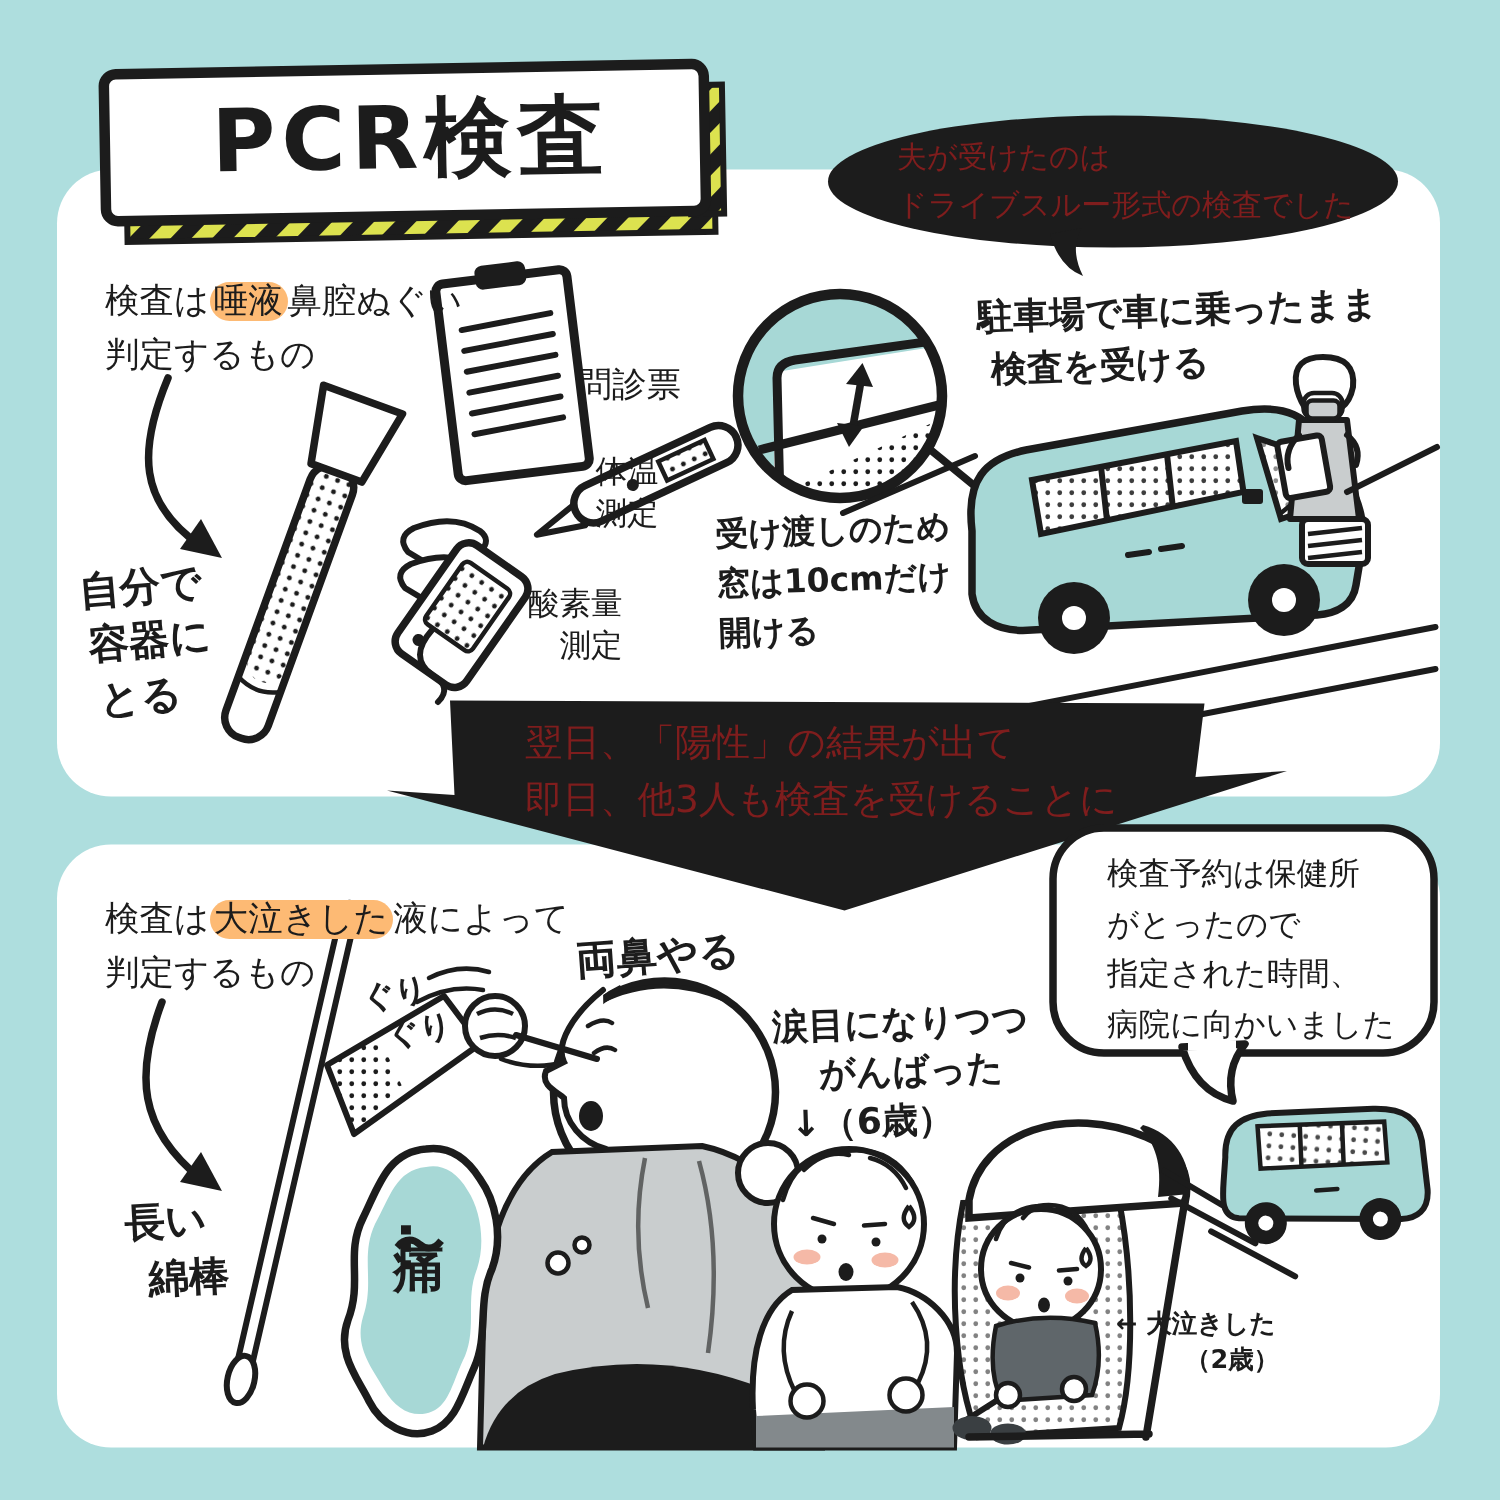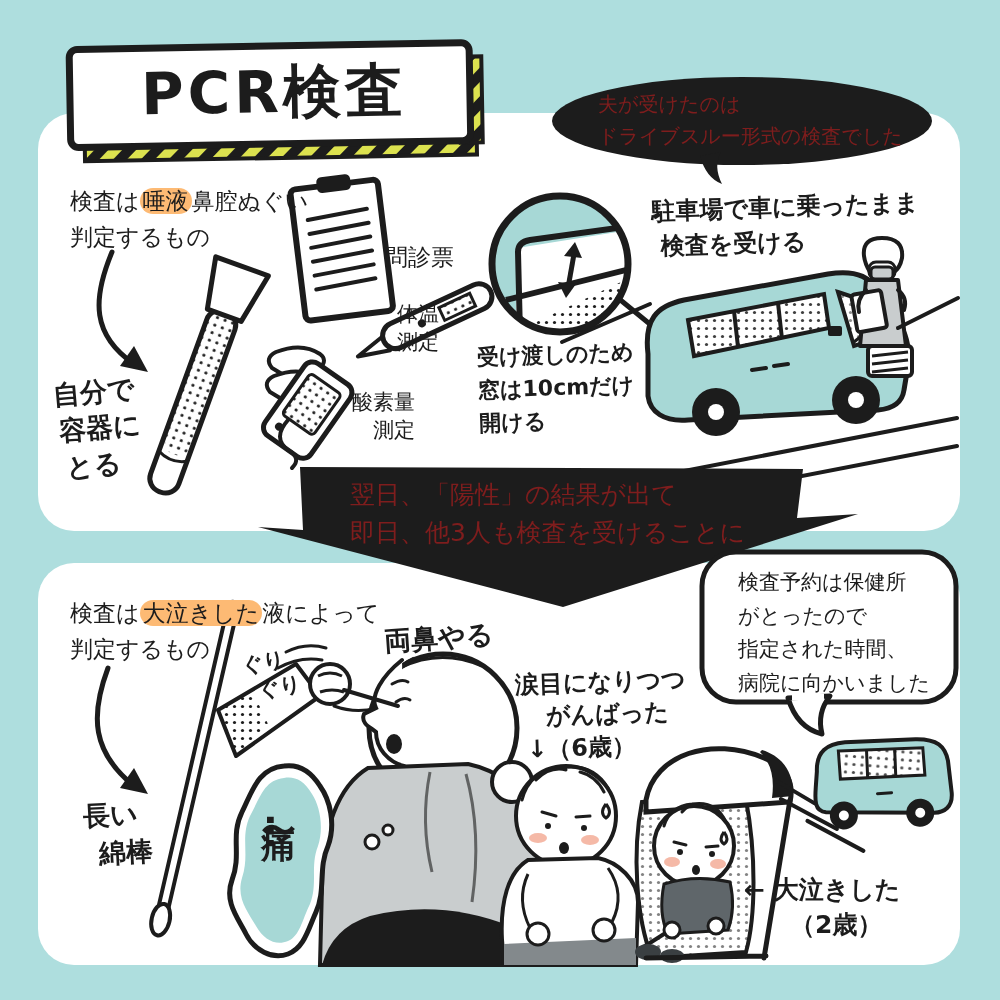--- a/index.html
+++ b/index.html
@@ -304,18 +304,18 @@
   <span class="ln" style="margin-left:10px;">↓（6歳）</span>
 </div>
 
 <div class="t" style="left:726px;top:566px;font-size:21px;line-height:1.6;margin-left:12px;">
   <span class="ln">検査予約は保健所</span>
   <span class="ln">がとったので</span>
   <span class="ln">指定された時間、</span>
   <span class="ln">病院に向かいました</span>
 </div>
 
-<div class="t hand" style="left:744px;top:872px;font-size:25px;line-height:1.4;">
+<div class="t hand" style="left:744px;top:872px;font-size:17px;line-height:1.4;">
   <span class="ln"><span>←</span> <span>大泣きした</span></span>
   <span class="ln" style="margin-left:46px;">（2歳）</span>
 </div>
 
 </div>
 
 </body></html>

